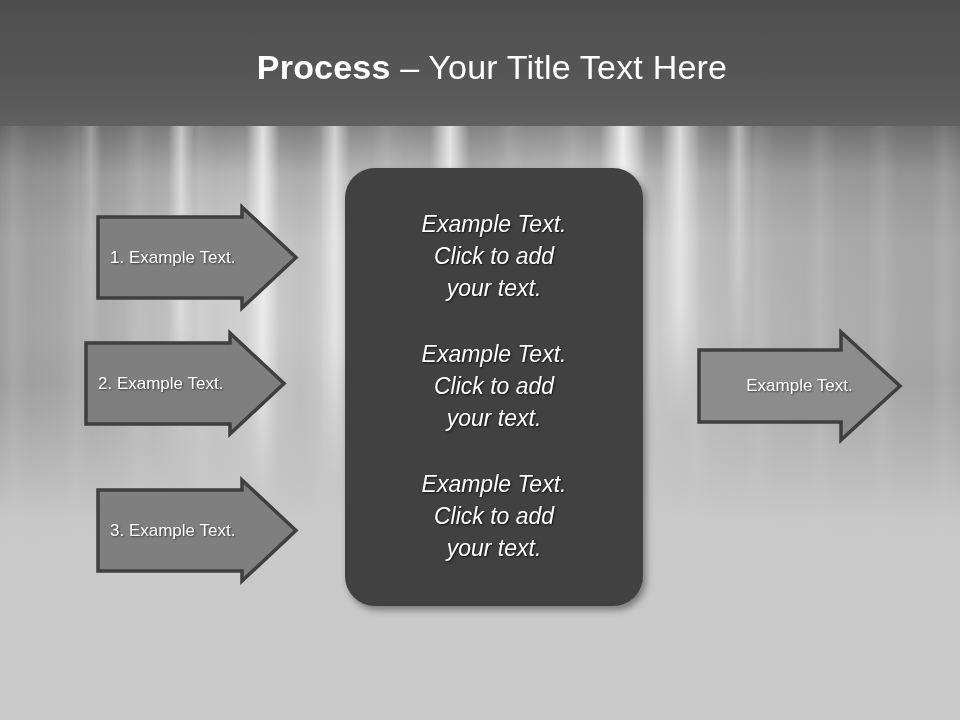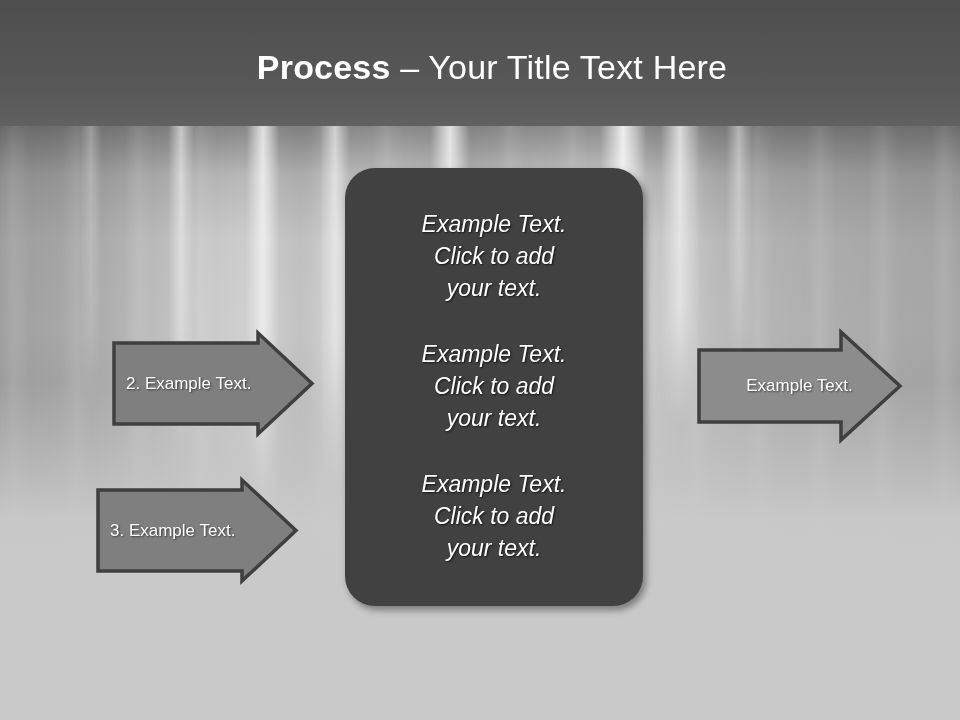--- a/index.html
+++ b/index.html
@@ -188,22 +188,30 @@
   <div class="fold f4"></div>
   <div class="fold f5"></div>
   <div class="fold f6"></div>
   <div class="fold f7"></div>
 
   <div class="header-band"></div>
   <div class="slide-title">
     <span class="t-bold">Process</span><span class="t-reg"> – Your Title Text Here</span>
   </div>
 
-
-  <div class="arrow left-arrow" style="left:112px; top:331px; width:202px; height:105px;">
+  <div class="arrow left-arrow" style="left:96px; top:205px; width:202px; height:105px;">
+    <svg width="202" height="105" viewBox="0 0 202 105">
+      <polygon points="2,12 146,12 146,2 200,52.5 146,103 146,93 2,93" fill="#7f7f7f" stroke="#3f3f3f" stroke-width="3.5" stroke-linejoin="miter"></polygon>
+    </svg>
+    <div class="arrow-label" style="width:202px; height:105px;">
+      <span>1. Example Text.</span>
+    </div>
+  </div>
+
+  <div class="arrow left-arrow" style="left:84px; top:331px; width:202px; height:105px;">
     <svg width="202" height="105" viewBox="0 0 202 105">
       <polygon points="2,12 146,12 146,2 200,52.5 146,103 146,93 2,93" fill="#7f7f7f" stroke="#3f3f3f" stroke-width="3.5" stroke-linejoin="miter"></polygon>
     </svg>
     <div class="arrow-label" style="width:202px; height:105px;">
       <span>2. Example Text.</span>
     </div>
   </div>
 
   <div class="arrow left-arrow" style="left:96px; top:478px; width:202px; height:105px;">
     <svg width="202" height="105" viewBox="0 0 202 105">

